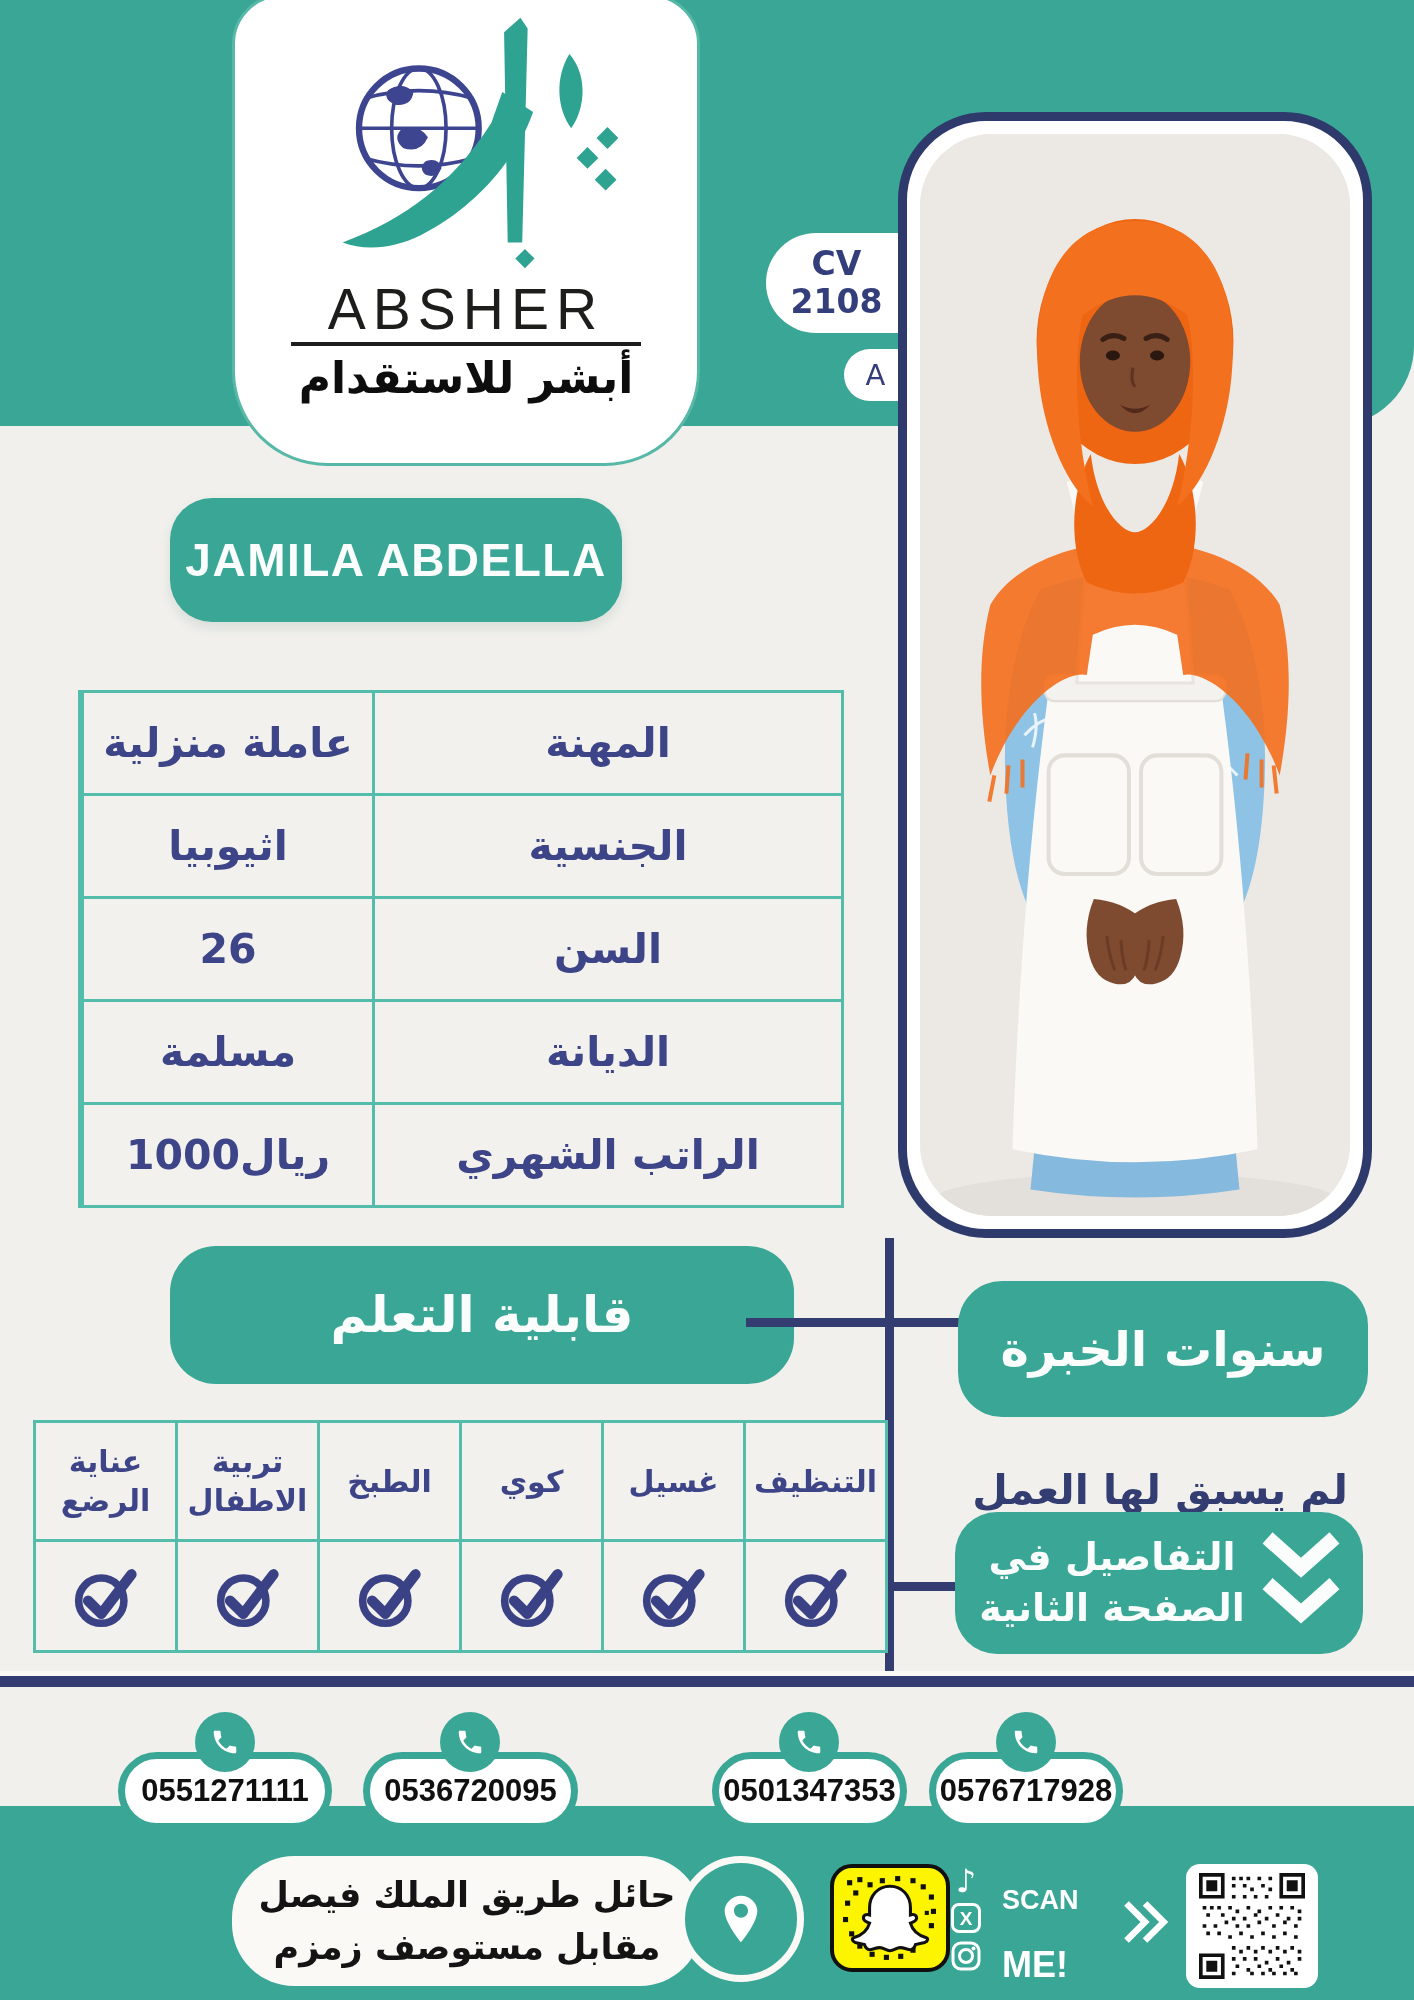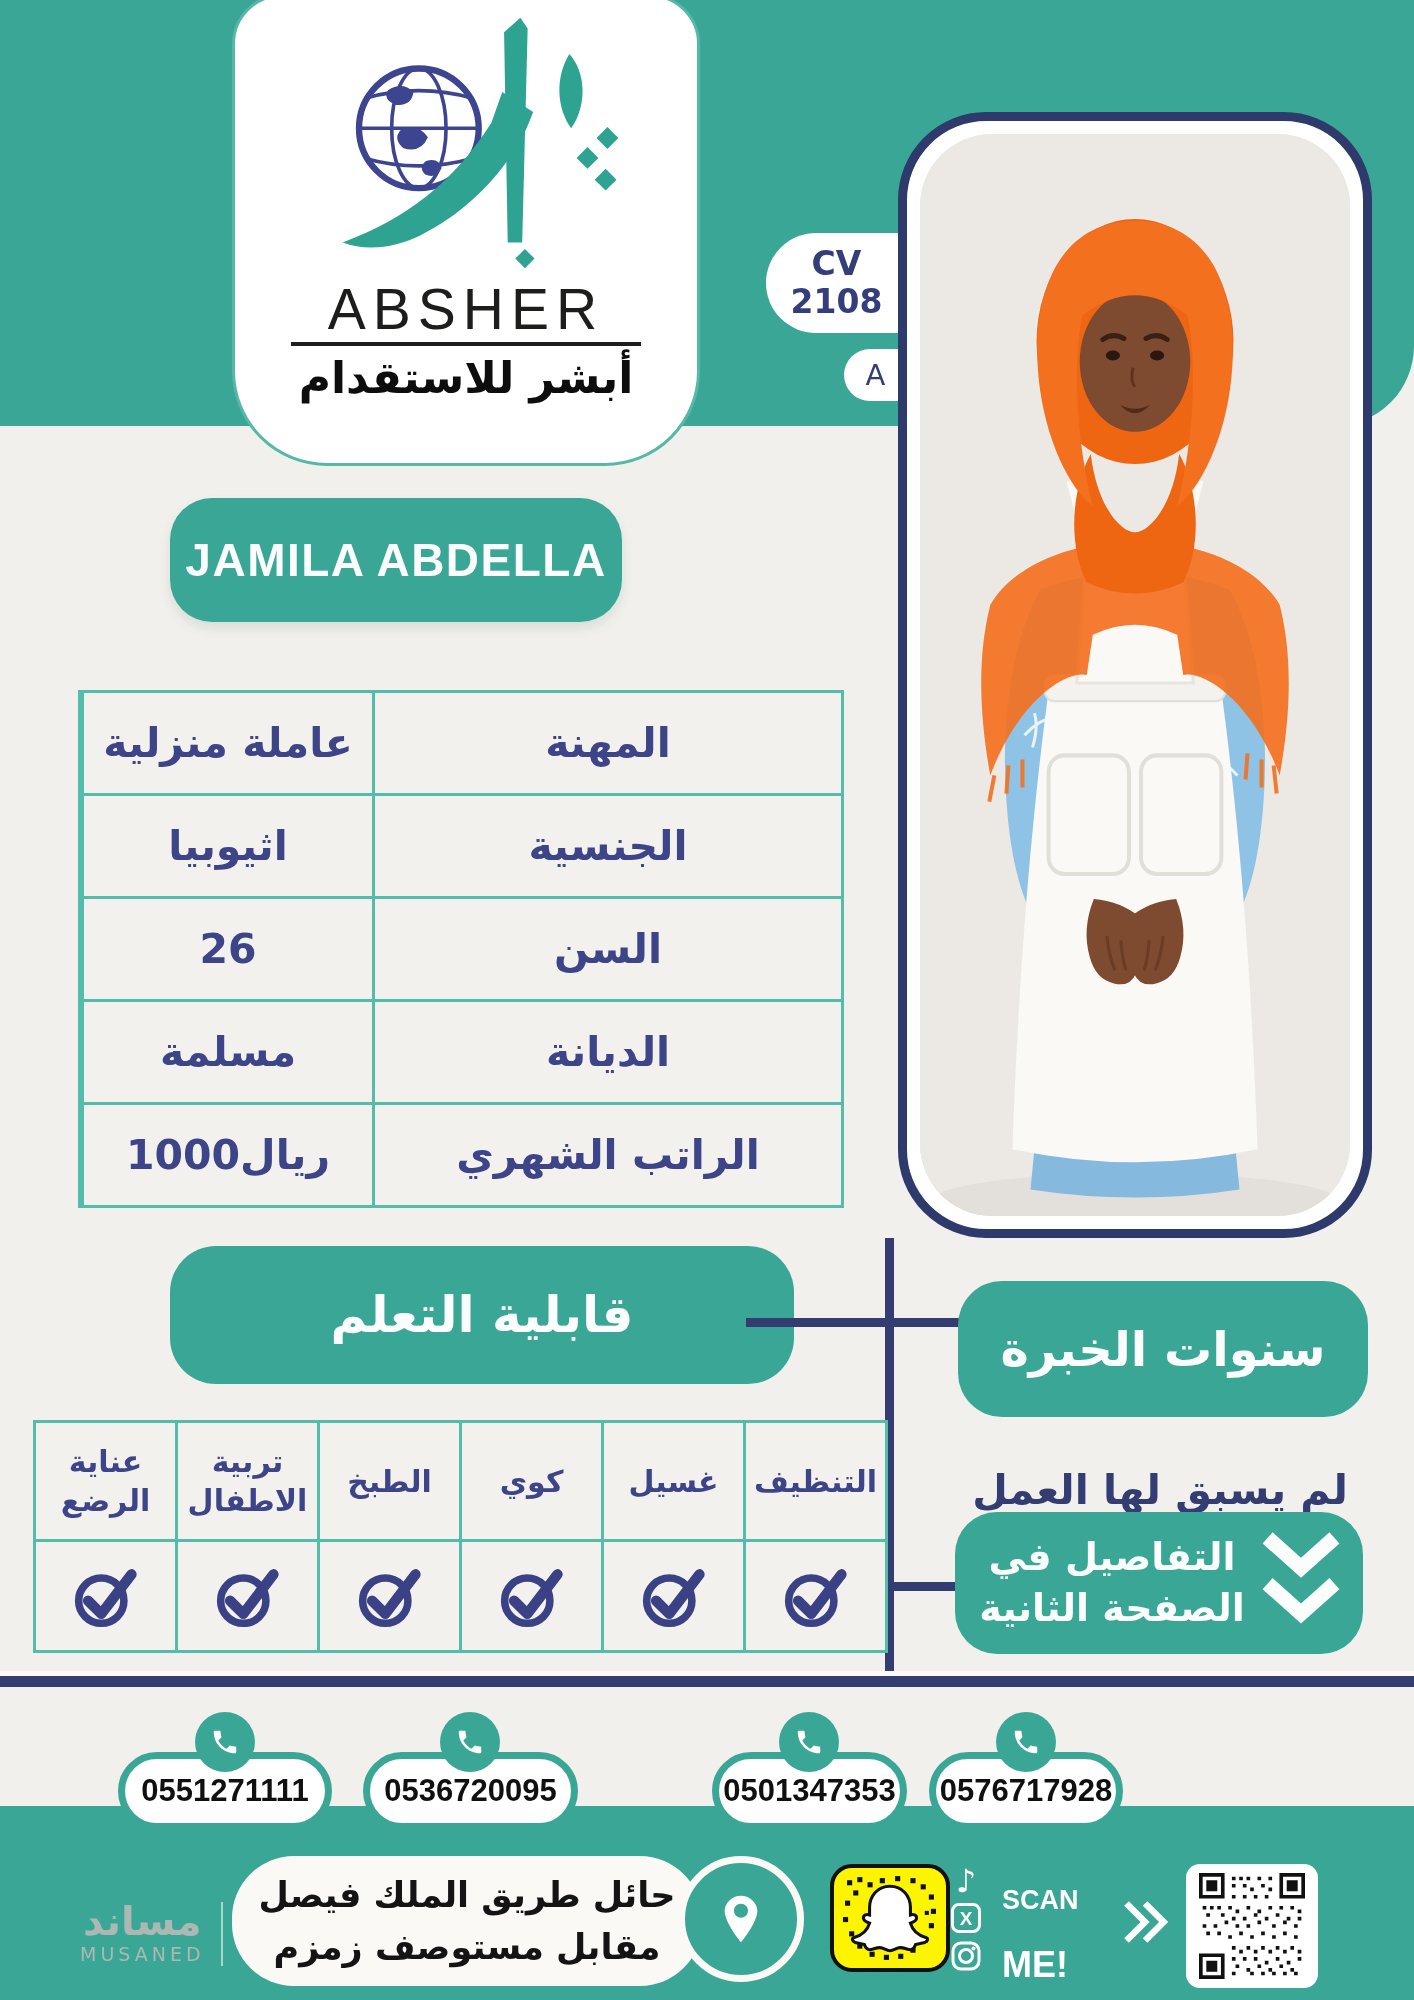--- a/index.html
+++ b/index.html
@@ -287,33 +287,20 @@
       <svg width="30" height="30" viewBox="0 0 24 24">
         <path fill="#fff" d="M6.62 10.79c1.44 2.83 3.76 5.14 6.59 6.59l2.2-2.2c.27-.27.67-.36 1.02-.24 1.12.37 2.33.57 3.57.57.55 0 1 .45 1 1V20c0 .55-.45 1-1 1-9.39 0-17-7.61-17-17 0-.55.45-1 1-1h3.5c.55 0 1 .45 1 1 0 1.25.2 2.45.57 3.57.11.35.03.74-.25 1.02l-2.2 2.2z"></path>
       </svg>
     </div>
   <div class="phone-circle" style="left:996px;">
       <svg width="30" height="30" viewBox="0 0 24 24">
         <path fill="#fff" d="M6.62 10.79c1.44 2.83 3.76 5.14 6.59 6.59l2.2-2.2c.27-.27.67-.36 1.02-.24 1.12.37 2.33.57 3.57.57.55 0 1 .45 1 1V20c0 .55-.45 1-1 1-9.39 0-17-7.61-17-17 0-.55.45-1 1-1h3.5c.55 0 1 .45 1 1 0 1.25.2 2.45.57 3.57.11.35.03.74-.25 1.02l-2.2 2.2z"></path>
       </svg>
     </div>
 
-  <div class="musaned">
-    <div class="musaned-text">
-      <div class="musaned-ar">مساند</div>
-      <div class="musaned-en">MUSANED</div>
-    </div>
-    <div class="musaned-divider"></div>
-    <span>
-      <svg width="82" height="88" viewBox="0 0 90 100">
-        <path d="M14 44 L45 14 L76 44 L76 88 L14 88 Z" fill="none" stroke="#C6D2CE" stroke-width="7" stroke-linejoin="round"></path>
-        <rect x="38" y="60" width="17" height="17" rx="3" fill="#C6D2CE"></rect>
-      </svg>
-    </span>
-  </div>
 
   <div class="addr-pill">
     <div>حائل طريق الملك فيصل</div>
     <div>مقابل مستوصف زمزم</div>
   </div>
   <div class="loc-circle">
     <svg width="56" height="56" viewBox="0 0 24 24">
         <path fill="#fff" d="M12 2C8.13 2 5 5.13 5 8.5c0 5.25 7 13.5 7 13.5s7-8.25 7-13.5C19 5.13 15.87 2 12 2zm0 9.5c-1.66 0-3-1.34-3-3s1.34-3 3-3 3 1.34 3 3-1.34 3-3 3z"></path>
       </svg>
   </div>

